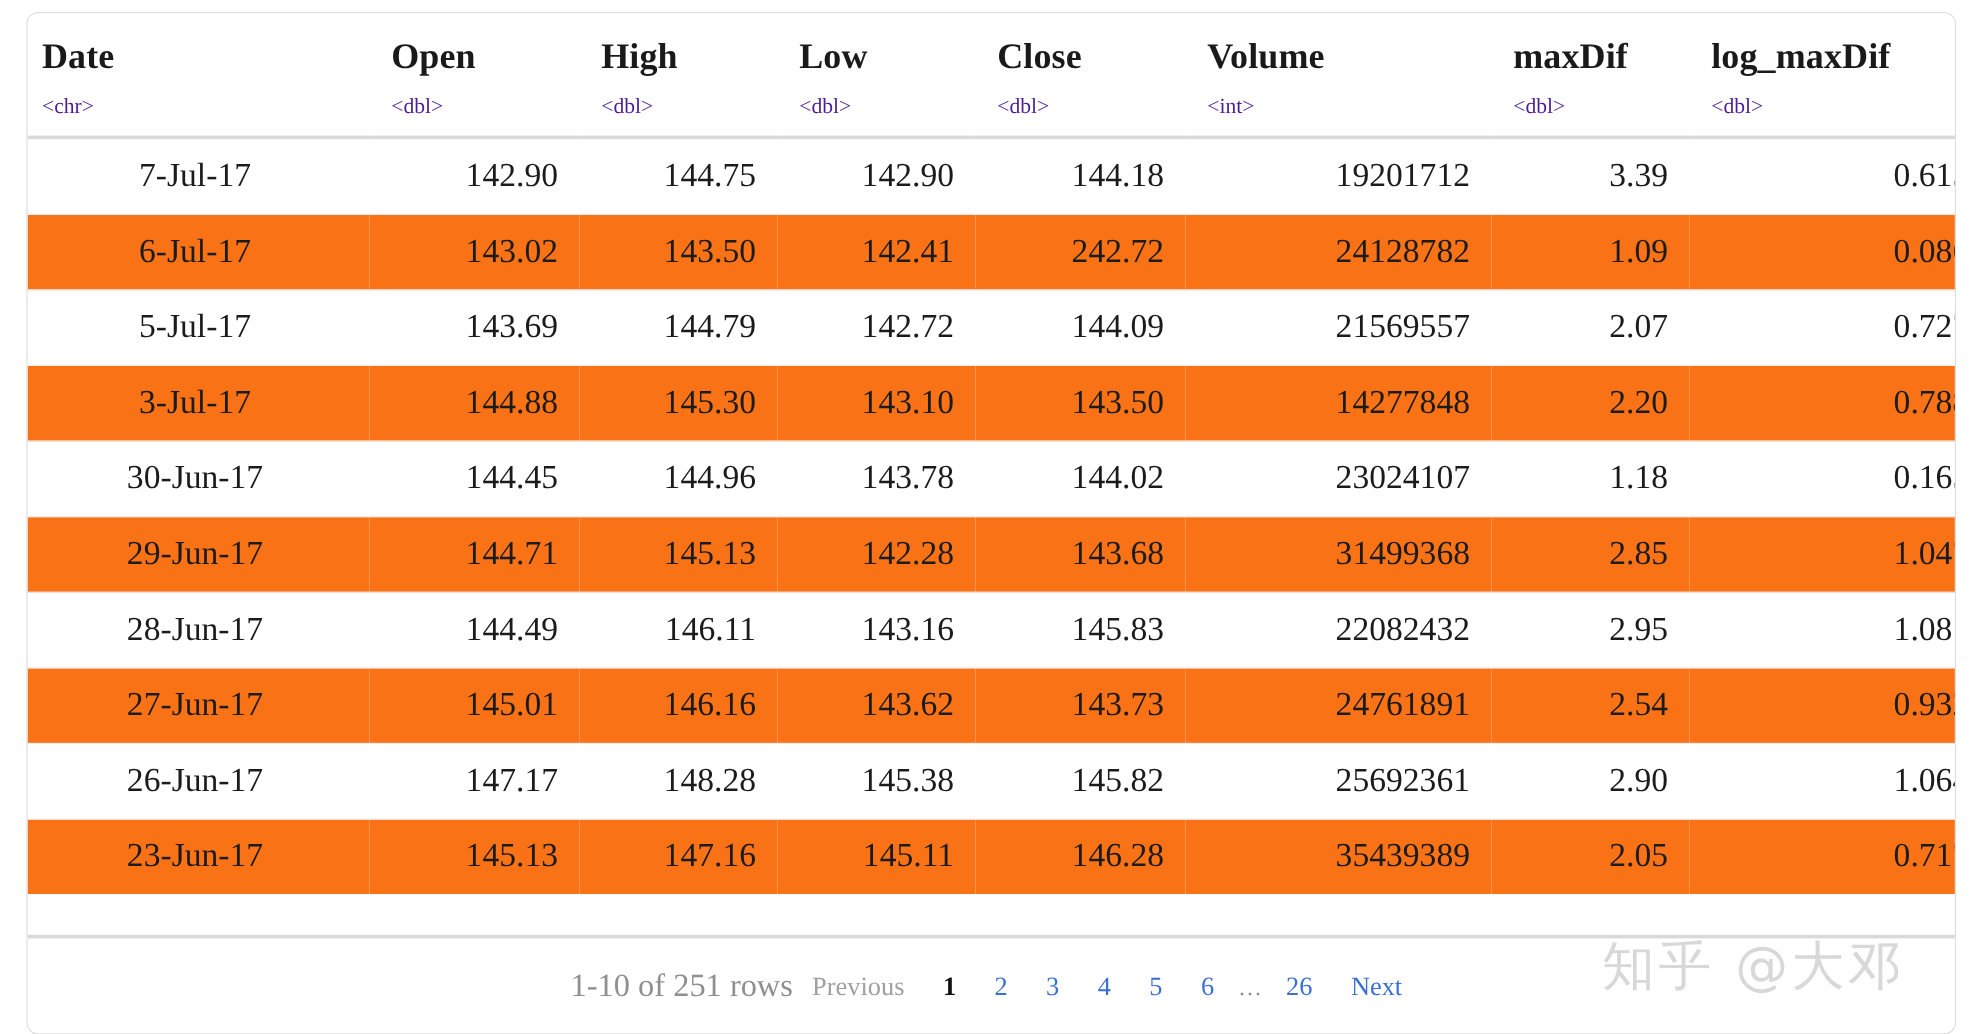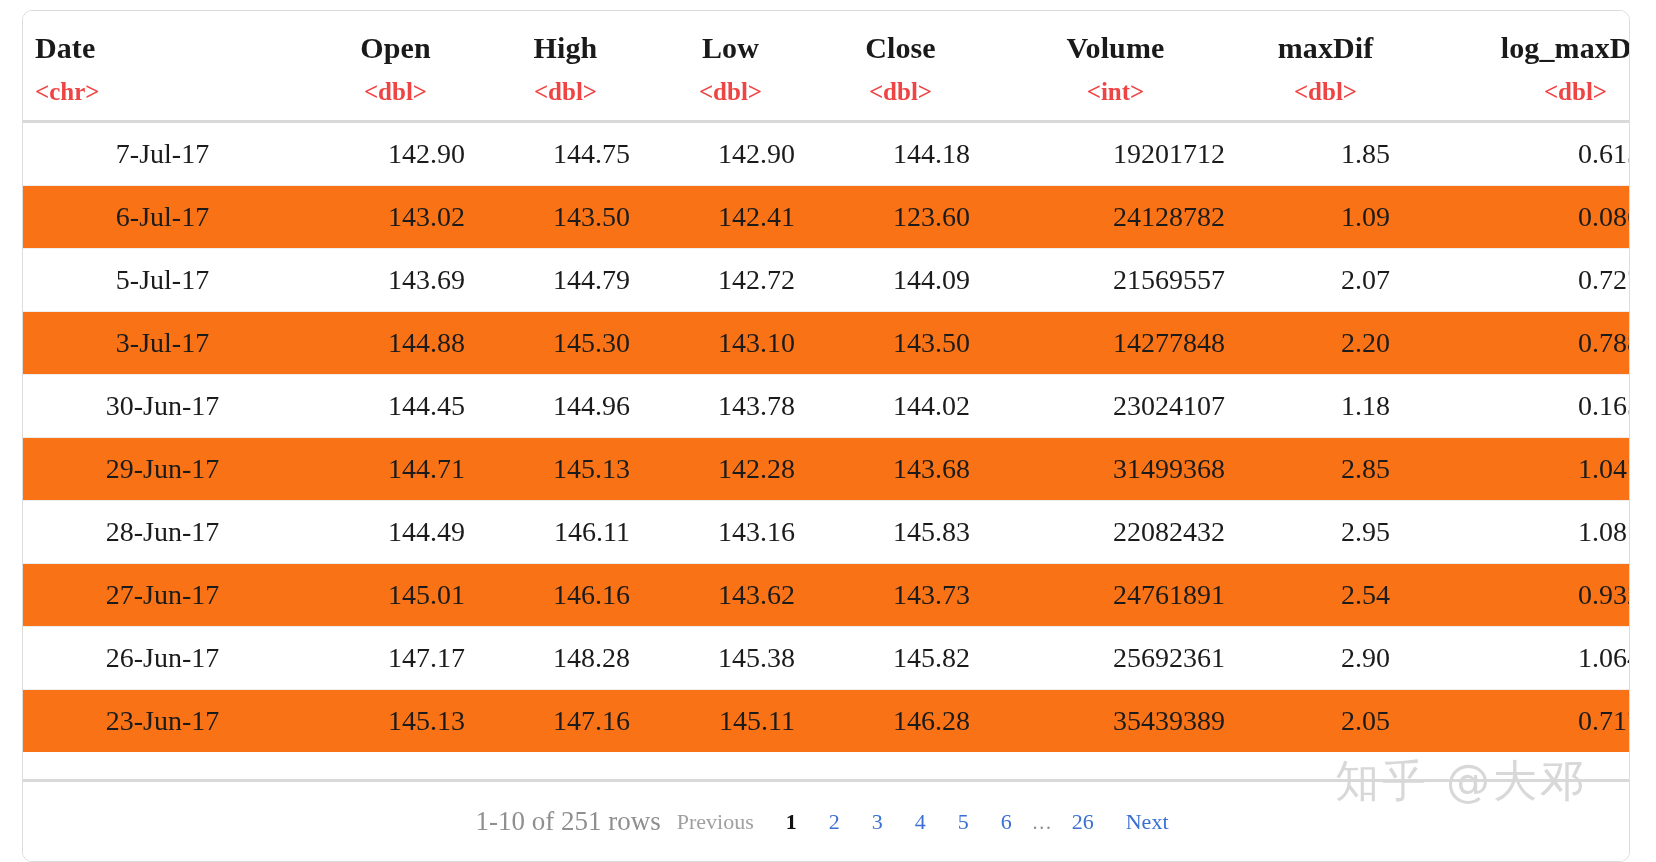--- a/index.html
+++ b/index.html
@@ -35,39 +35,39 @@
   }
 
   
   thead th {
     padding: 0;
     vertical-align: top;
     background: #ffffff;
   }
   .th-inner {
     padding: 0 18px;
-    text-align: center;
+    text-align: left;
   }
   th.col-date .th-inner { text-align: left; padding-left: 12px; }
 
   .th-name {
     display: block;
     font-weight: 700;
     font-size: 30px;
     color: #1a1a1a;
     line-height: 1.0;
     padding-top: 22px;
     letter-spacing: 0.1px;
     white-space: nowrap;
   }
   .th-type {
     display: block;
-    font-weight: 700;
-    font-size: 25px;
-    color: #ef4444;
+    font-weight: 400;
+    font-size: 18px;
+    color: #4c1d95;
     line-height: 1.0;
     padding-top: 16px;
     padding-bottom: 16px;
     white-space: nowrap;
   }
   thead tr.header-row {
     border-bottom: 3px solid #d9d9d9;
   }
 
   
@@ -142,21 +142,21 @@
     font-size: 20px;
     color: #8f8f8f;
     padding: 0 4px;
   }
   .page-btn.next { padding-right: 8px; }
 
   
   .watermark {
     position: absolute;
     right: 42px;
-    bottom: 50px;
+    bottom: 26px;
     font-size: 44px;
     color: #d8d8d8;
     font-family: "DejaVu Sans", "Liberation Sans", sans-serif;
     letter-spacing: 3px;
     pointer-events: none;
     user-select: none;
     white-space: nowrap;
   }
 </style>
 </head>
@@ -218,29 +218,29 @@
       </tr>
     </thead>
     <tbody id="table-body">
         <tr class="row-odd">
           <td class="col-date">7-Jul-17</td>
           <td class="col-open">142.90</td>
           <td class="col-high">144.75</td>
           <td class="col-low">142.90</td>
           <td class="col-close">144.18</td>
           <td class="col-volume">19201712</td>
-          <td class="col-maxdif">1.85</td>
+          <td class="col-maxdif">3.39</td>
           <td class="col-log">0.615185639</td>
         </tr>
         <tr class="row-even">
           <td class="col-date">6-Jul-17</td>
           <td class="col-open">143.02</td>
           <td class="col-high">143.50</td>
           <td class="col-low">142.41</td>
-          <td class="col-close">123.60</td>
+          <td class="col-close">242.72</td>
           <td class="col-volume">24128782</td>
           <td class="col-maxdif">1.09</td>
           <td class="col-log">0.086177696</td>
         </tr>
         <tr class="row-odd">
           <td class="col-date">5-Jul-17</td>
           <td class="col-open">143.69</td>
           <td class="col-high">144.79</td>
           <td class="col-low">142.72</td>
           <td class="col-close">144.09</td>

